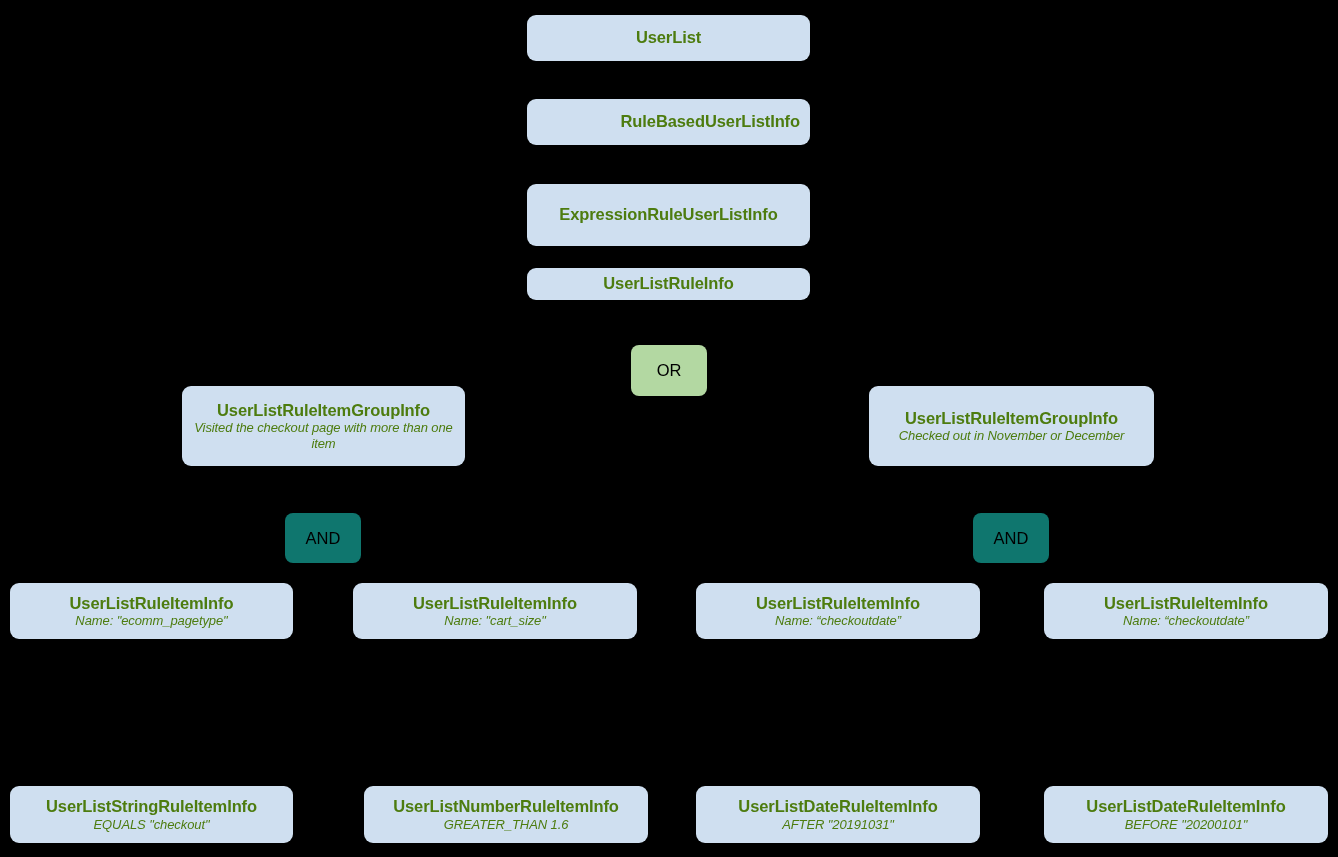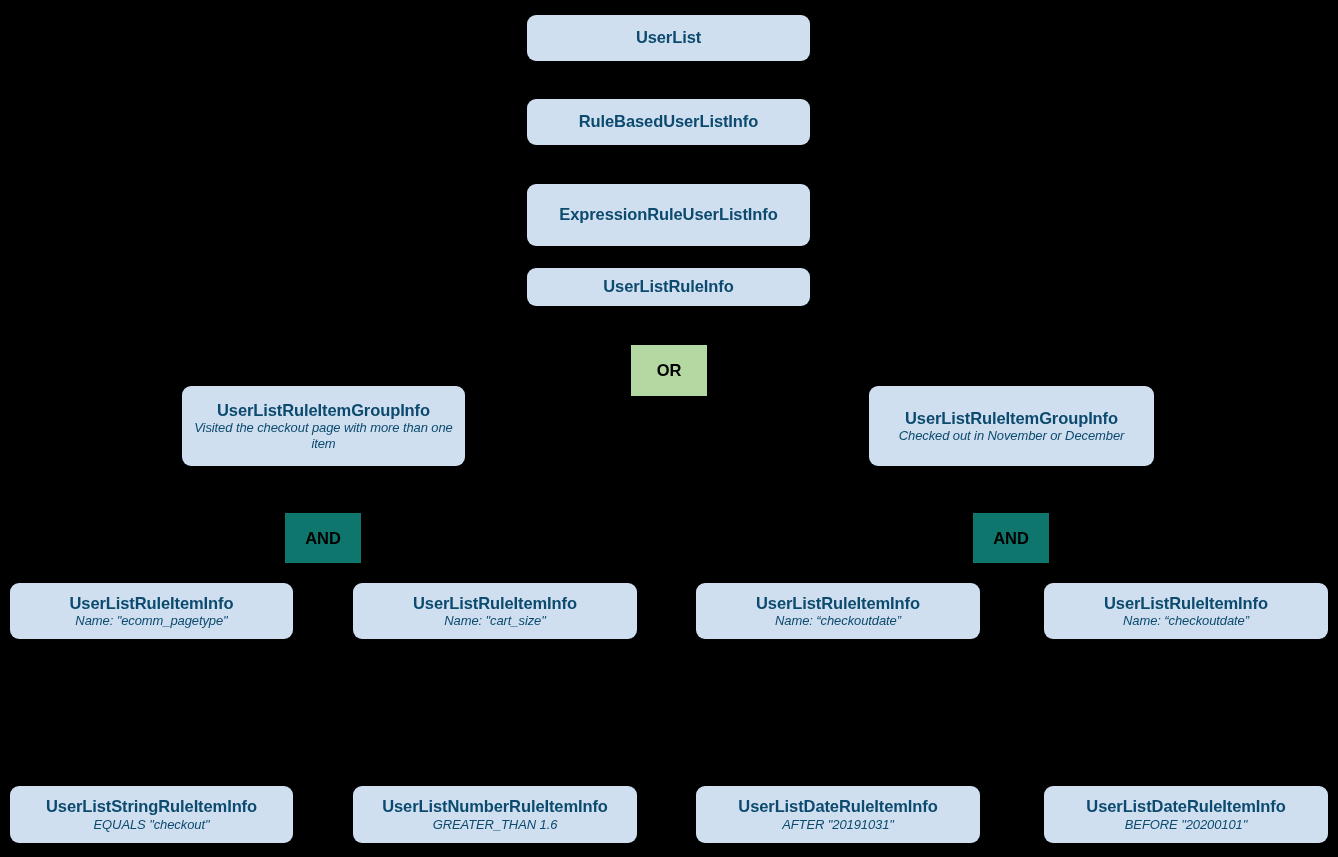--- a/index.html
+++ b/index.html
@@ -23,21 +23,21 @@
   .node {
     position: absolute;
     box-sizing: border-box;
     background: #cfdff0;
     border-radius: 9px;
     display: flex;
     flex-direction: column;
     align-items: center;
     justify-content: center;
     text-align: center;
-    color: #0c4a6e;
+    color: #4d7c0f;
     line-height: 1.17;
     padding: 2px 10px;
   }
   .node .title {
     font-weight: bold;
     font-size: 16.5px;
     letter-spacing: -0.1px;
     white-space: nowrap;
   }
   .node .sub {
@@ -48,24 +48,24 @@
   }
   .node.wrap .sub {
     white-space: normal;
   }
   .op {
     position: absolute;
     box-sizing: border-box;
     display: flex;
     align-items: center;
     justify-content: center;
-    font-weight: bold;
+    font-weight: normal;
     font-size: 16.5px;
     color: #000000;
-    border-radius: 0;
+    border-radius: 8px;
   }
   .op.or  { background: #b3d8a2; }
   .op.and { background: #0f766e; }
 
   
   .arrowhead {
     position: absolute;
     width: 0;
     height: 0;
     border-left: 10px solid transparent;
@@ -104,29 +104,29 @@
 
   <div class="edge" style="left:150px; top:639px; width:2px; height:147px;"></div>
   <div class="edge" style="left:494px; top:639px; width:2px; height:147px;"></div>
   <div class="edge" style="left:837px; top:639px; width:2px; height:147px;"></div>
   <div class="edge" style="left:1185px; top:639px; width:2px; height:147px;"></div>
 
   <div class="node" style="left:527px; top:15px; width:283px; height:46px;">
     <div class="title">UserList</div>
   </div>
 
-  <div class="node" style="left:527px; top:99px; width:283px; height:46px;">
+  <div class="node" style="left:527px; top:99px; width:283px; height:46px;align-items:flex-end;">
     <div class="title">RuleBasedUserListInfo</div>
   </div>
 
   <div class="node" style="left:527px; top:184px; width:283px; height:62px;">
     <div class="title">ExpressionRuleUserListInfo</div>
   </div>
 
-  <div class="node" style="left:527px; top:268px; width:283px; height:38px;">
+  <div class="node" style="left:527px; top:268px; width:283px; height:32px;">
     <div class="title">UserListRuleInfo</div>
   </div>
 
   <div class="op or" style="left:631px; top:345px; width:76px; height:51px;">
     <span>OR</span>
   </div>
 
   <div class="arrowhead" style="left:312px;  top:374px;"></div>
   <div class="arrowhead" style="left:1001px; top:374px;"></div>
 
@@ -166,21 +166,21 @@
   <div class="node" style="left:1044px; top:583px; width:284px; height:56px;">
     <div class="title">UserListRuleItemInfo</div>
     <div class="sub">Name: “checkoutdate”</div>
   </div>
 
   <div class="node" style="left:10px; top:786px; width:283px; height:57px;">
     <div class="title">UserListStringRuleItemInfo</div>
     <div class="sub">EQUALS "checkout"</div>
   </div>
 
-  <div class="node" style="left:353px; top:786px; width:284px; height:57px;">
+  <div class="node" style="left:364px; top:786px; width:284px; height:57px;">
     <div class="title">UserListNumberRuleItemInfo</div>
     <div class="sub">GREATER_THAN 1.6</div>
   </div>
 
   <div class="node" style="left:696px; top:786px; width:284px; height:57px;">
     <div class="title">UserListDateRuleItemInfo</div>
     <div class="sub">AFTER "20191031"</div>
   </div>
 
   <div class="node" style="left:1044px; top:786px; width:284px; height:57px;">

